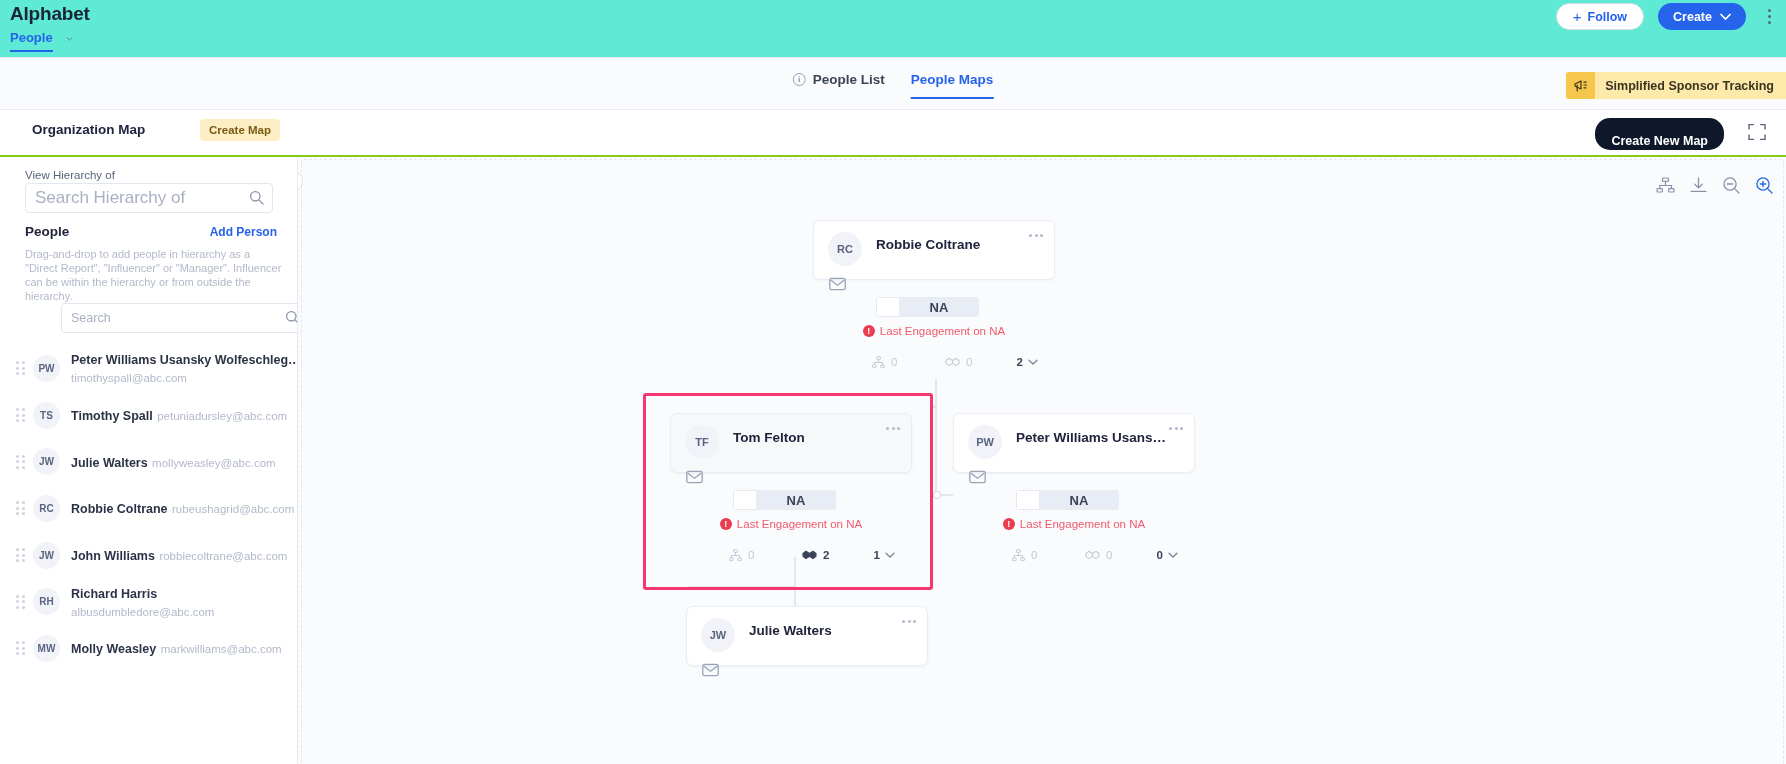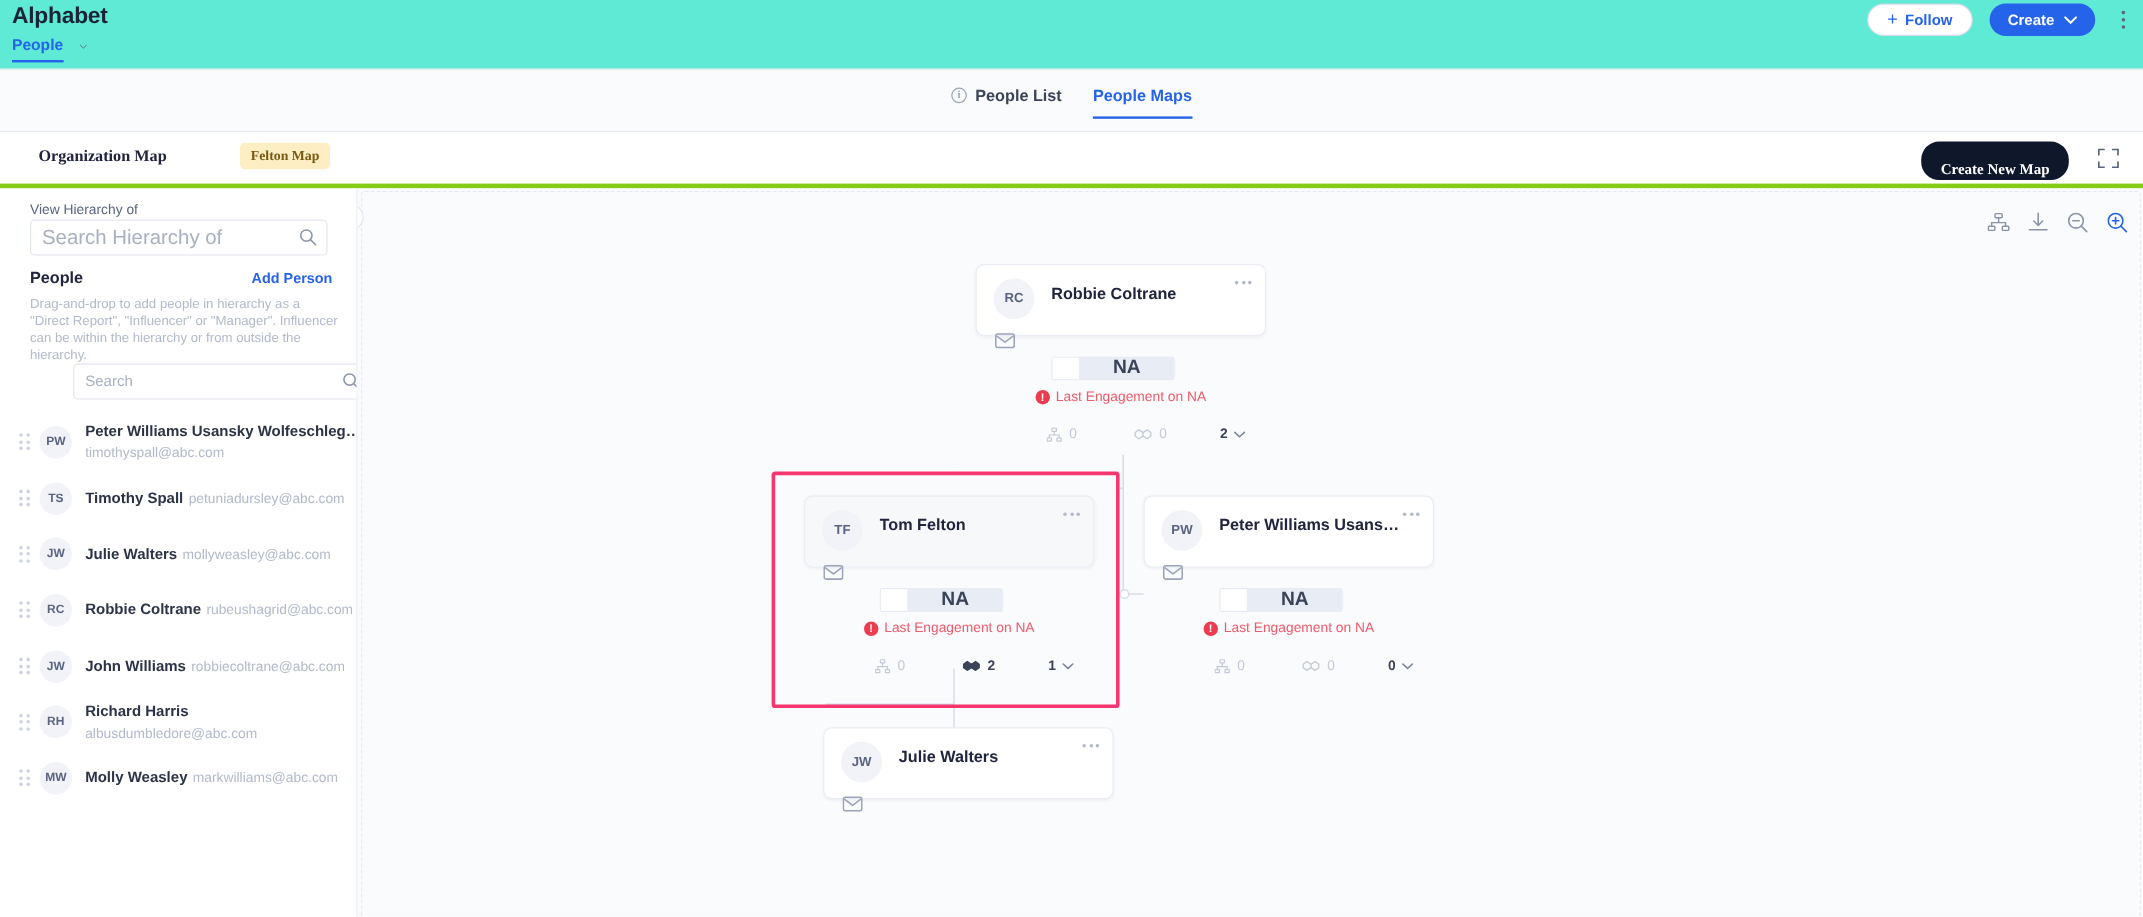--- a/index.html
+++ b/index.html
@@ -91,21 +91,21 @@
     display: flex; align-items: center; justify-content: center;
   }
   .banner-txt {
     font-size: 12.5px; font-weight: bold; color: #3b3322;
     padding: 0 12px 0 10px; white-space: nowrap;
   }
 
   
   .maptool {
     position: absolute; left: 0; top: 110px; width: 1786px; height: 47px;
-    background: #fff; border-bottom: 4px solid #84cc16; font-family: Liberation Serif, serif;
+    background: #fff; border-bottom: 2px solid #84cc16;
   }
   .map-select {
     position: absolute; left: 32px; top: 12px;
     display: flex; align-items: center; gap: 0;
   }
   .map-name { font-size: 13.5px; font-weight: bold; color: #21243d; }
   .map-caret {
     margin-left: 80px; color: #7b849b; font-size: 11px; cursor: pointer;
   }
   .primary-pill {
@@ -247,21 +247,21 @@
   .node-dots i { width: 3px; height: 3px; border-radius: 50%; background: #b2b9c9; display: block; }
   .node-mail { position: absolute; left: 15px; top: 56px; width: 17px; height: 14px; }
   .na-chip {
     position: absolute; left: 62px; top: 76px;
     display: flex; align-items: stretch; height: 20px;
     border-radius: 3px; overflow: hidden; width: 103px;
   }
   .na-chip .l { width: 23px; background: #fff; border: 1px solid #e4e8f0; border-right: none; }
   .na-chip .r {
     flex: 1; background: #e8ecf4; color: #3b4358;
-    font-size: 16px; font-weight: bold;
+    font-size: 13px; font-weight: bold;
     display: flex; align-items: center; justify-content: center;
   }
   .engage {
     position: absolute; left: 0; top: 104px; width: 100%;
     display: flex; align-items: center; justify-content: center; gap: 5px;
     font-size: 11.5px; color: #ee5b6b;
   }
   .warn-ico {
     width: 12px; height: 12px; border-radius: 50%; background: #ec3c4f;
     color: #fff; font-size: 9px; font-weight: bold; line-height: 12px;
@@ -331,30 +331,42 @@
     <div class="tabs">
       <div class="tab">
         <span class="info-ico">i</span>
         <span>People List</span>
       </div>
       <div class="tab active">
         <span>People Maps</span>
       </div>
     </div>
 
+    <div class="banner">
+      <div class="banner-ico">
+        <svg width="15" height="14" viewBox="0 0 15 14">
+          <path d="M2 5 L8 2 L8 10 L2 7 Z" fill="none" stroke="#3b3322" stroke-width="1.2" stroke-linejoin="round"></path>
+          <line x1="4.2" y1="6.2" x2="4.2" y2="12" stroke="#3b3322" stroke-width="1.2" stroke-linecap="round"></line>
+          <line x1="11" y1="3.2" x2="13" y2="3.2" stroke="#3b3322" stroke-width="1.2" stroke-linecap="round"></line>
+          <line x1="11" y1="6" x2="13.6" y2="6" stroke="#3b3322" stroke-width="1.2" stroke-linecap="round"></line>
+          <line x1="11" y1="8.8" x2="13" y2="8.8" stroke="#3b3322" stroke-width="1.2" stroke-linecap="round"></line>
+        </svg>
+      </div>
+      <div class="banner-txt">Simplified Sponsor Tracking</div>
+    </div>
   </div>
 
   <div class="maptool">
     <div class="map-select">
       <span class="map-name">Organization Map</span>
       <svg class="map-caret" width="13" height="8" viewBox="0 0 13 8">
         <path d="M1.5 1.5 L6.5 6.3 L11.5 1.5" fill="none" stroke="#7b849b" stroke-width="1.5" stroke-linecap="round"></path>
       </svg>
     </div>
-    <div class="primary-pill">Felton Map</div>
+    <div class="primary-pill">Create Map</div>
     <div class="create-map-btn">Create New Map</div>
     <svg class="expand-ico" viewBox="0 0 18 18">
       <path d="M1 6 L1 1.6 L5.4 1.6 M12.6 1.6 L17 1.6 L17 6 M17 12 L17 16.4 L12.6 16.4 M5.4 16.4 L1 16.4 L1 12" fill="none" stroke="#5a6480" stroke-width="1.4" stroke-linecap="round"></path>
     </svg>
   </div>
 
   <div class="sidebar">
     <div class="side-lbl">View Hierarchy of</div>
     <div class="side-search">
       <input placeholder="Search Hierarchy of" style="">

